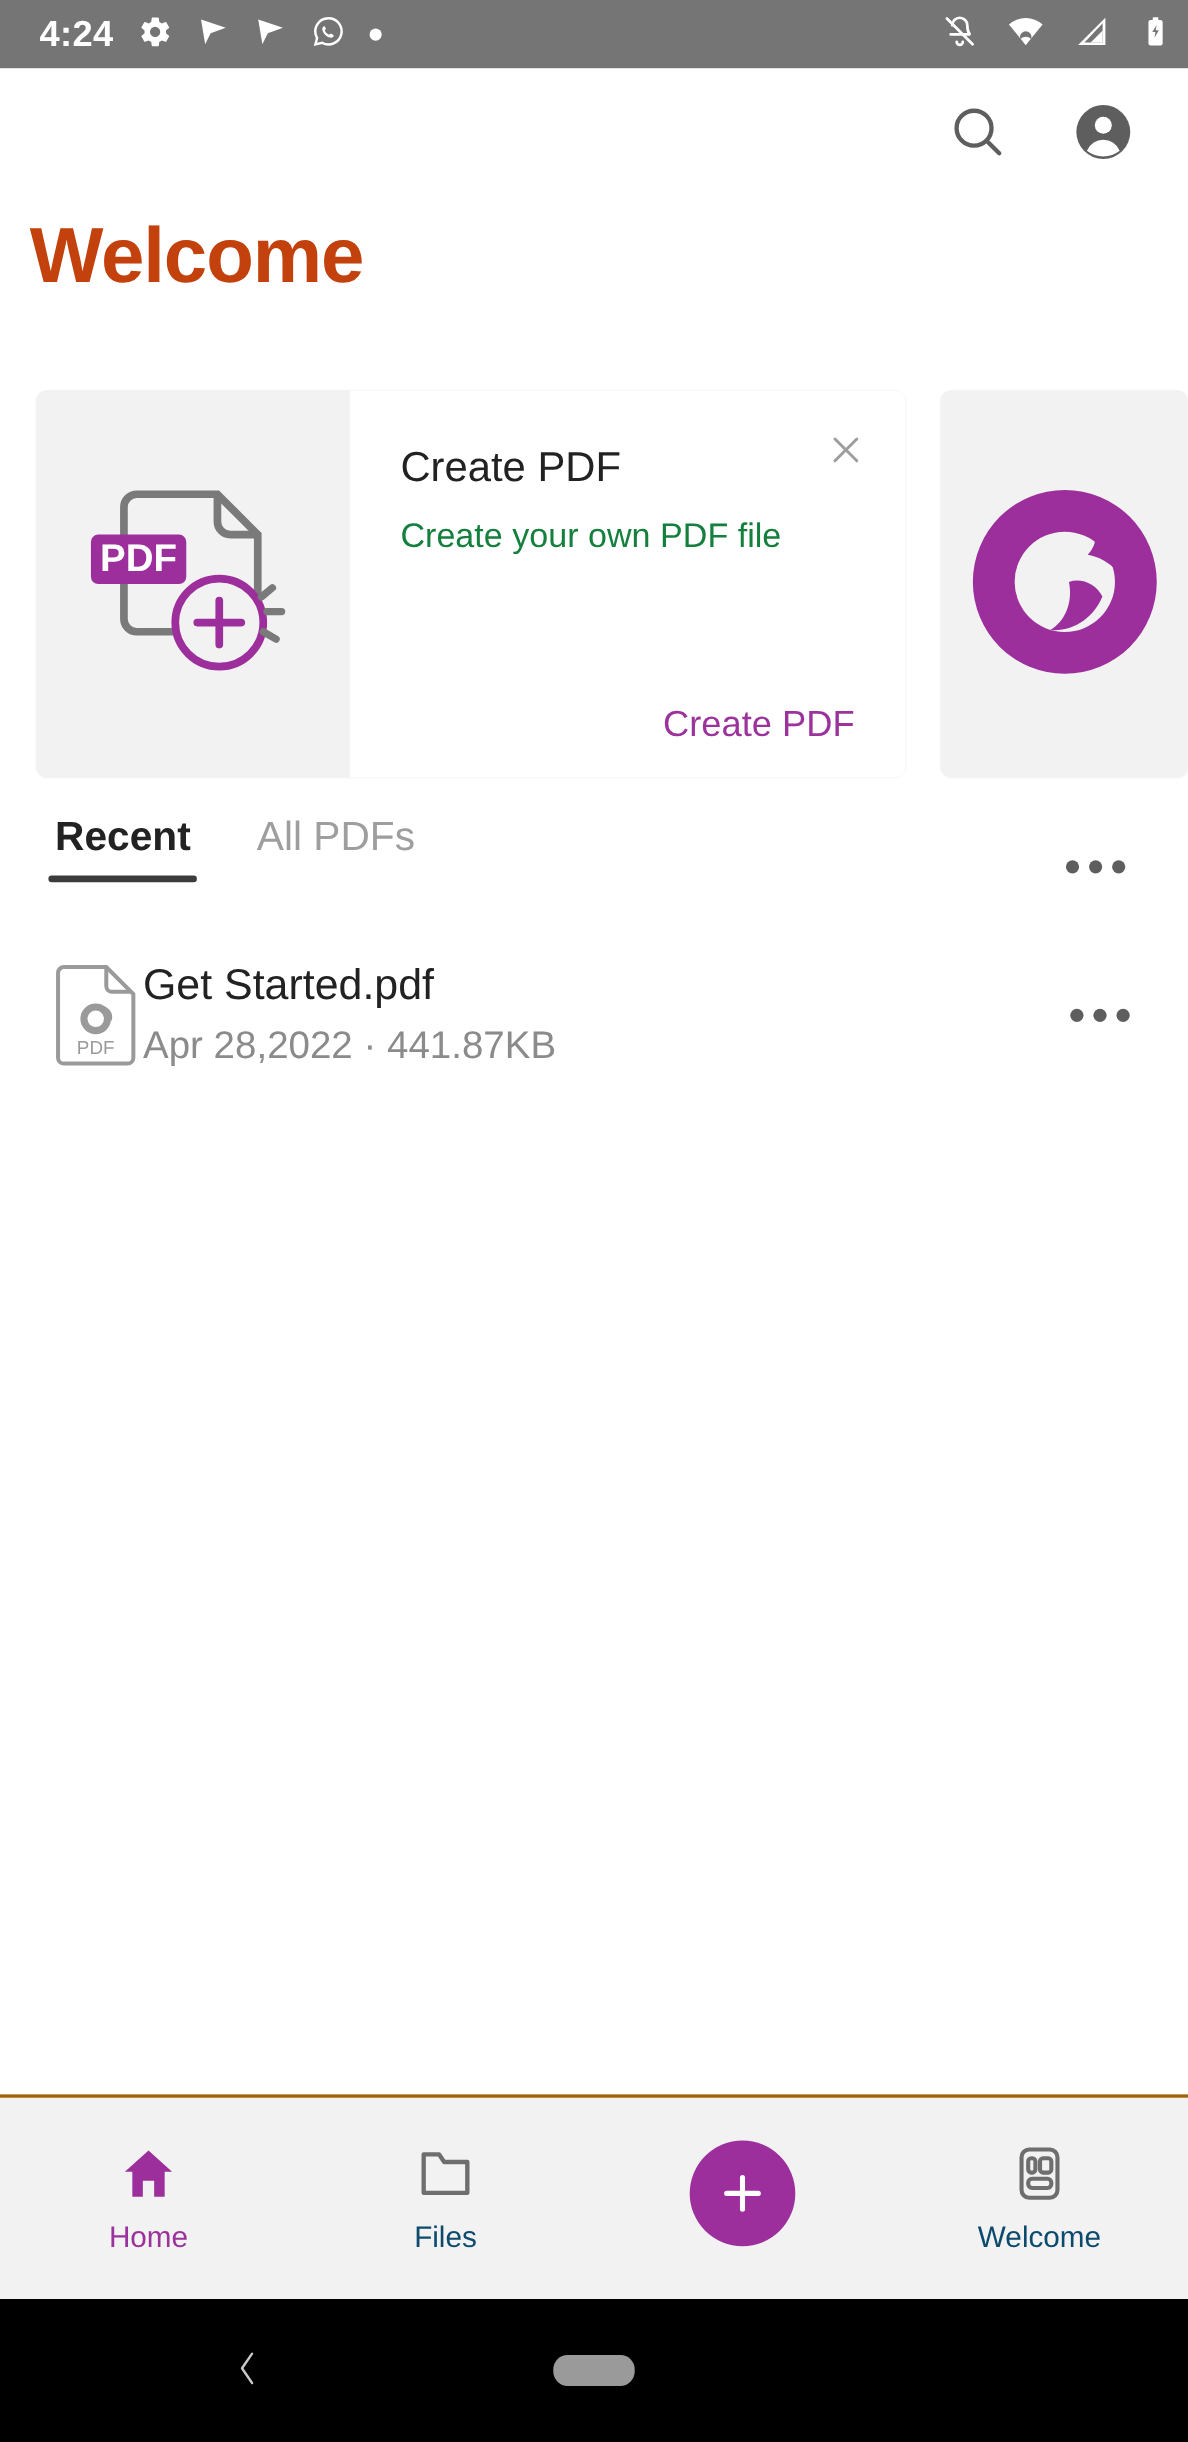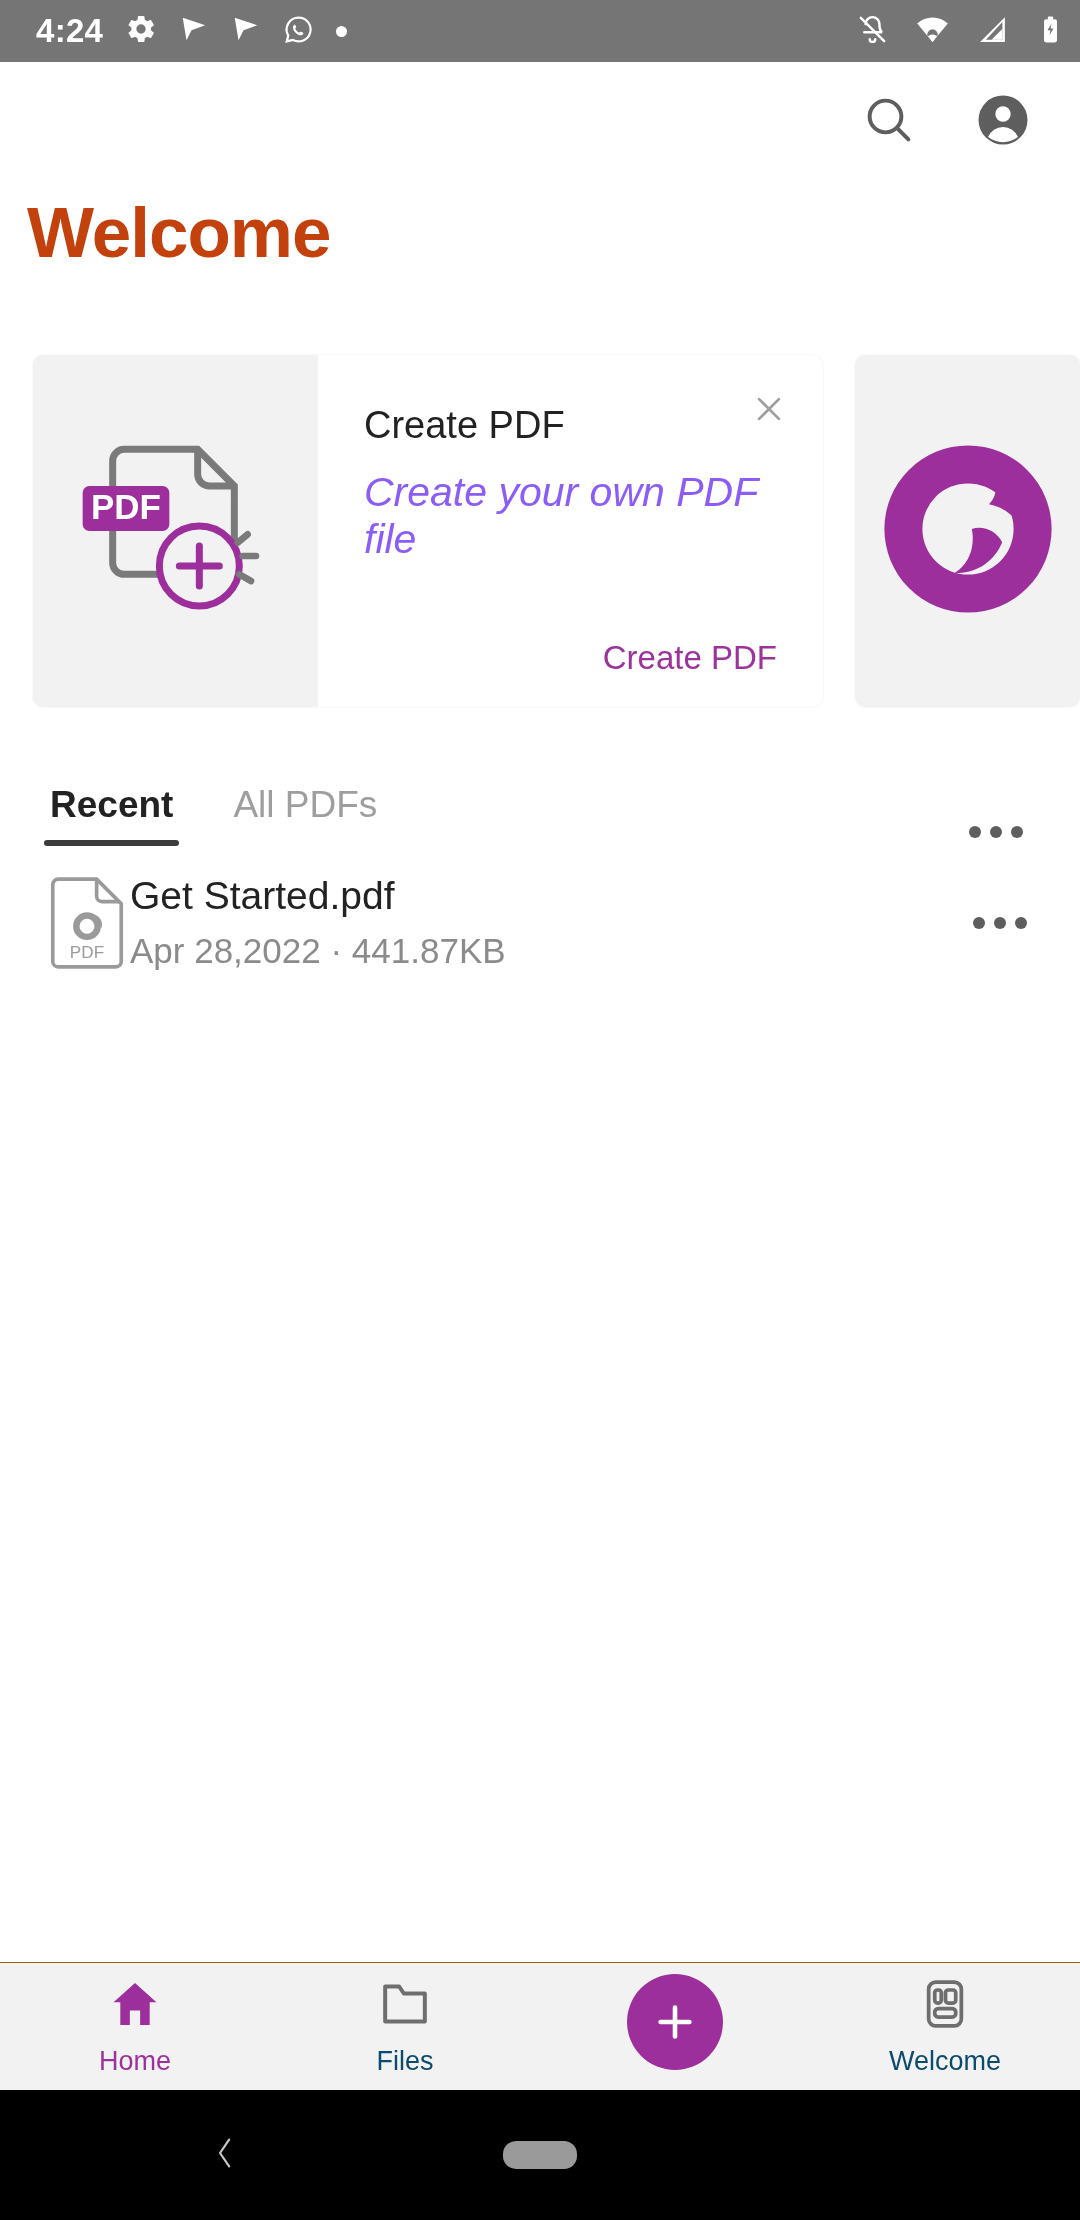--- a/index.html
+++ b/index.html
@@ -54,30 +54,30 @@
   }
   .card-body {
     flex:1; background:#ffffff; position:relative;
     padding:50px 44px 0 46px;
   }
   .card-close {
     position:absolute; top:30px; right:30px;
     width:48px; height:48px; display:flex; align-items:center; justify-content:center;
   }
   .card-title { font-size:38px; color:#222; line-height:1.1; }
-  .card-sub { font-size:41px; color:#8b5cf6; margin-top:22px;font-style:italic; }
+  .card-sub { font-size:31px; color:#15803d; margin-top:22px; }
   .card-action {
     position:absolute; right:46px; bottom:30px;
     font-size:33px; color:#9c339c;
   }
   .card-peek { width:225px; align-items:center; justify-content:center; display:flex; }
 
   
   .tabs-row {
-    position:absolute; top:776px; left:0; width:1076px; height:110px;
+    position:absolute; top:732px; left:0; width:1076px; height:110px;
   }
   .tabs { position:absolute; left:44px; top:0; display:flex; gap:48px; }
   .tab { position:relative; padding:8px 6px 30px 6px; }
   .tab-label { font-size:37px; color:#9e9e9e; }
   .tab.active .tab-label { color:#222; font-weight:700; }
   .tab.active::after {
     content:""; position:absolute; left:0; right:0; bottom:10px;
     height:6px; background:#3c3c3c; border-radius:3px;
   }
   .tabs-more {
@@ -93,22 +93,22 @@
     padding:0 44px 0 44px;
   }
   .file-icon { width:86px; display:flex; align-items:center; justify-content:center; }
   .file-texts { flex:1; }
   .file-name { font-size:39px; color:#222; line-height:1.15; }
   .file-meta { font-size:35px; color:#8b8b8b; margin-top:12px; }
   .row-more { width:72px; height:56px; display:flex; align-items:center; justify-content:center; gap:9px; }
 
   
   .bottomnav {
-    position:absolute; left:0; bottom:130px; width:1080px; height:128px;
-    background:#f2f2f2; border-top:1px solid #a16207;
+    position:absolute; left:0; bottom:130px; width:1080px; height:186px;
+    background:#f2f2f2; border-top:3px solid #a16207;
     display:flex; align-items:center;
   }
   .nav-item {
     flex:1; height:100%; display:flex; flex-direction:column;
     align-items:center; justify-content:center; gap:10px;
   }
   .nav-label { font-size:27px; color:#0c4a6e; }
   .nav-item.active .nav-label { color:#9c339c; }
   .fab {
     width:96px; height:96px; border-radius:50%; background:#9c2f9c;

